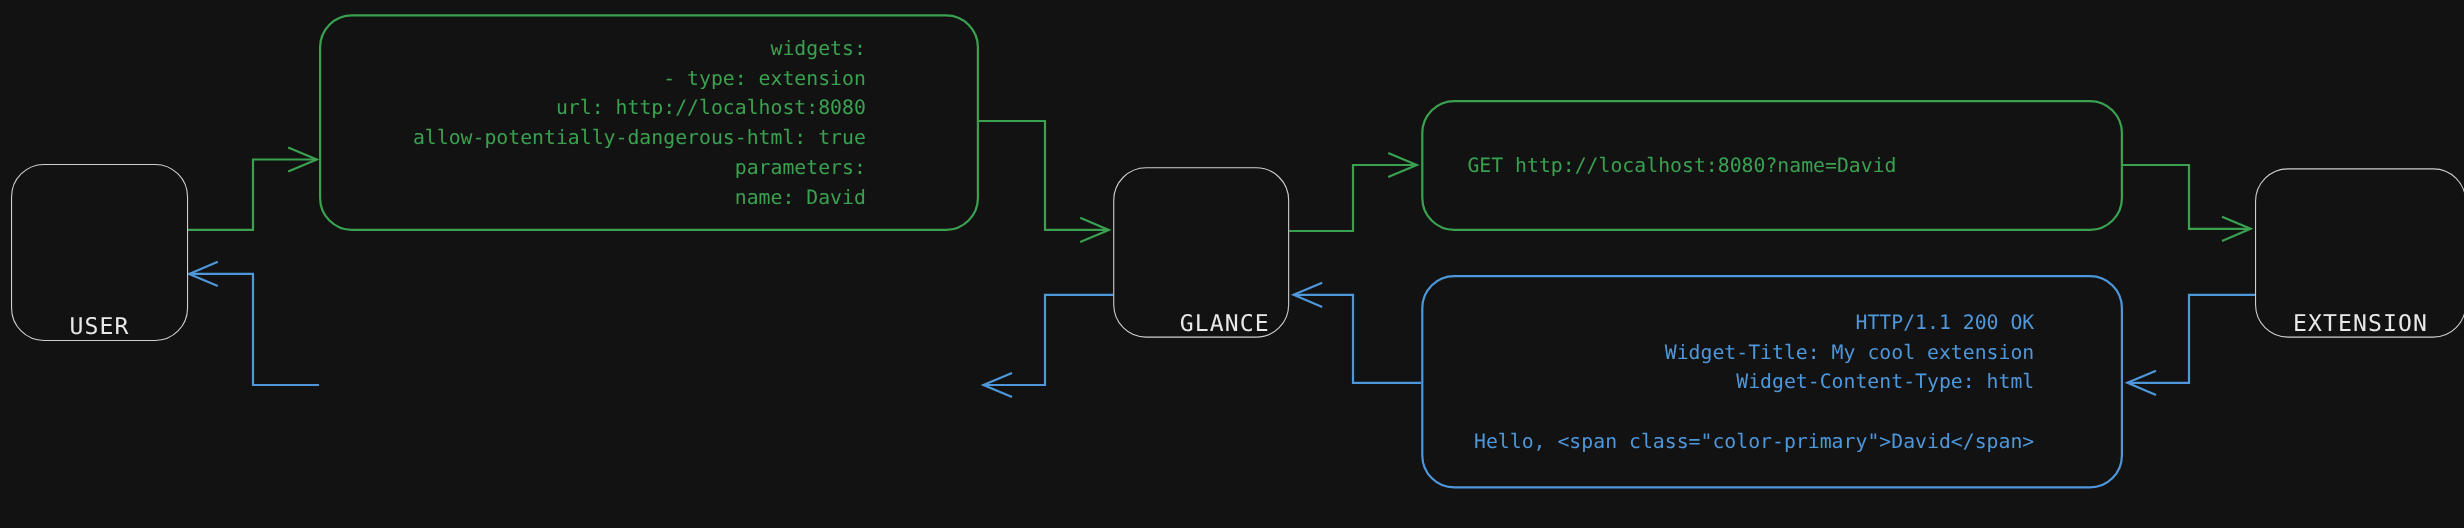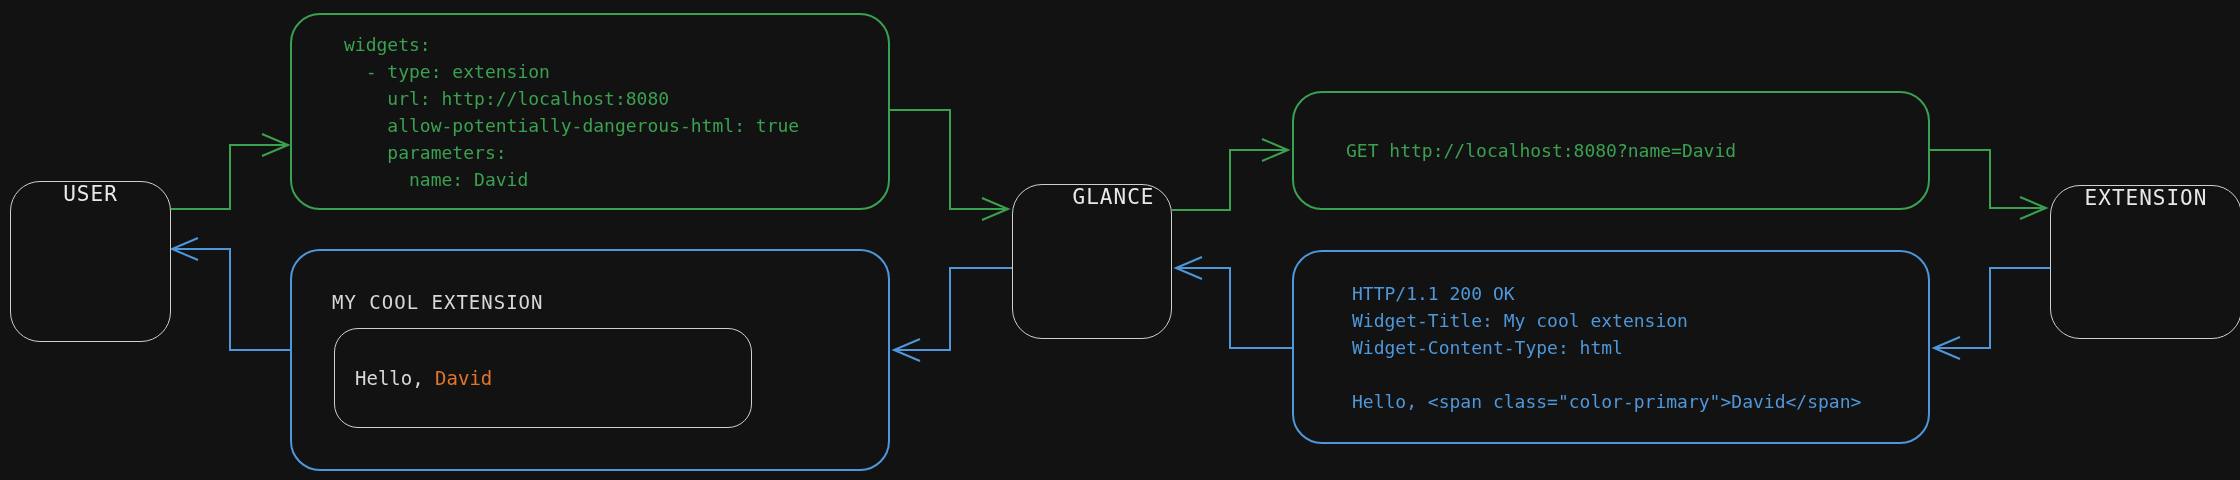--- a/index.html
+++ b/index.html
@@ -21,41 +21,41 @@
   }
   svg.wires{position:absolute;left:0;top:0;width:2240px;height:480px;}
   svg.wires path, svg.wires polyline{fill:none;stroke-width:2;}
   svg.wires .g{stroke:var(--green);}
   svg.wires .b{stroke:var(--blue);}
 
   .node{
     position:absolute;
     border:1.5px solid var(--node-border);
     border-radius:30px;
-    display:flex;align-items:flex-start;justify-content:center;
+    display:flex;align-items:flex-end;justify-content:center;
     color:var(--node-text);
     font-size:21px;letter-spacing:1px;
     background:var(--bg);
     box-sizing:border-box;
-    margin-top:32px;
   }
   .codebox{
     position:absolute;
     border-radius:30px;
     box-sizing:border-box;
     display:flex;align-items:center;
     background:var(--bg);
   }
   .codebox.green{border:2px solid var(--green);color:var(--green);}
   .codebox.blue{border:2px solid var(--blue);color:var(--blue);}
   .codebox pre{
-    margin:12px;padding:0 0 0 40px;
+    margin:0;padding:0 0 0 40px;
     font-family:inherit;
     font-size:18px;line-height:27px;
     white-space:pre;
+    text-align:right;
   }
   #response-box pre{padding-left:46px;}
 
   #widget-box{display:block;}
   .widget-title{
     color:var(--text-light);
     font-size:19px;letter-spacing:1px;
     margin:40px 0 0 40px;
   }
   .hello-box{
@@ -140,21 +140,14 @@
   </div>
 
   <div class="codebox blue" id="response-box" style="left:1292px;top:250px;width:638px;height:194px;">
     <pre>HTTP/1.1 200 OK
 Widget-Title: My cool extension
 Widget-Content-Type: html
 
 Hello, &lt;span class="color-primary"&gt;David&lt;/span&gt;</pre>
   </div>
 
-  <div class="codebox blue" id="widget-box" style="left:290px;top:249px;width:600px;height:222px;">
-    <div class="widget-title">MY COOL EXTENSION</div>
-    <div class="hello-box">
-      <span class="inner-pad">Hello, </span>
-        <span class="hello-name">David</span>
-    </div>
-  </div>
 
 </div>
 
 </body></html>

